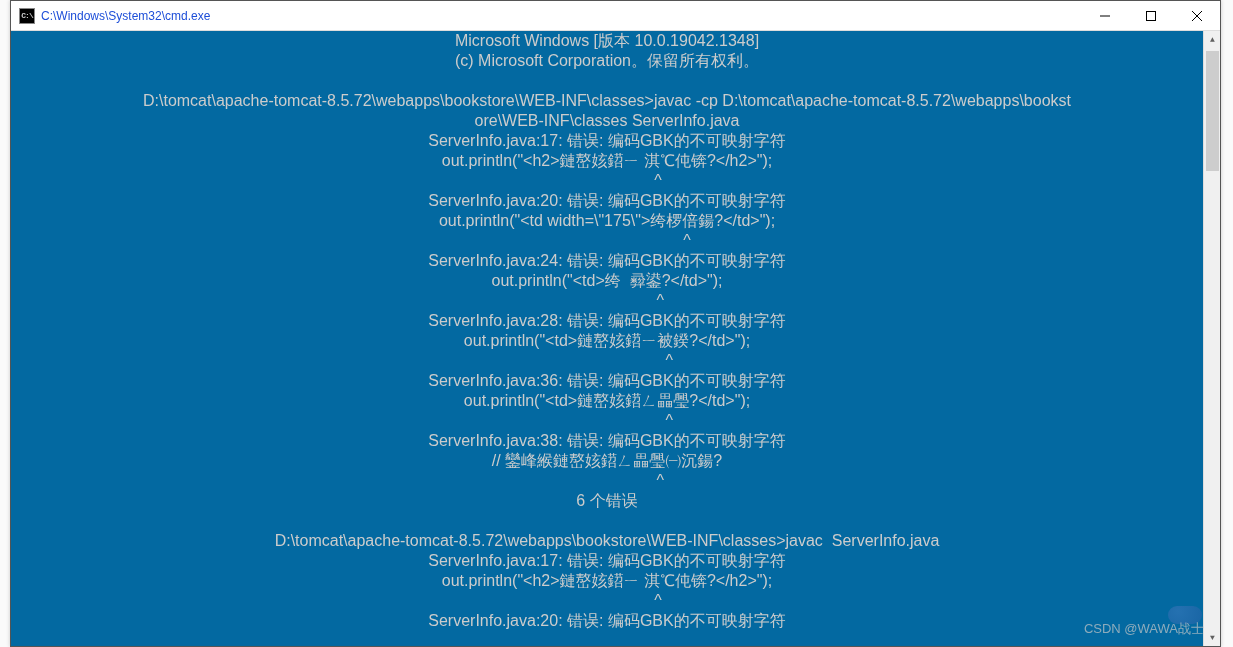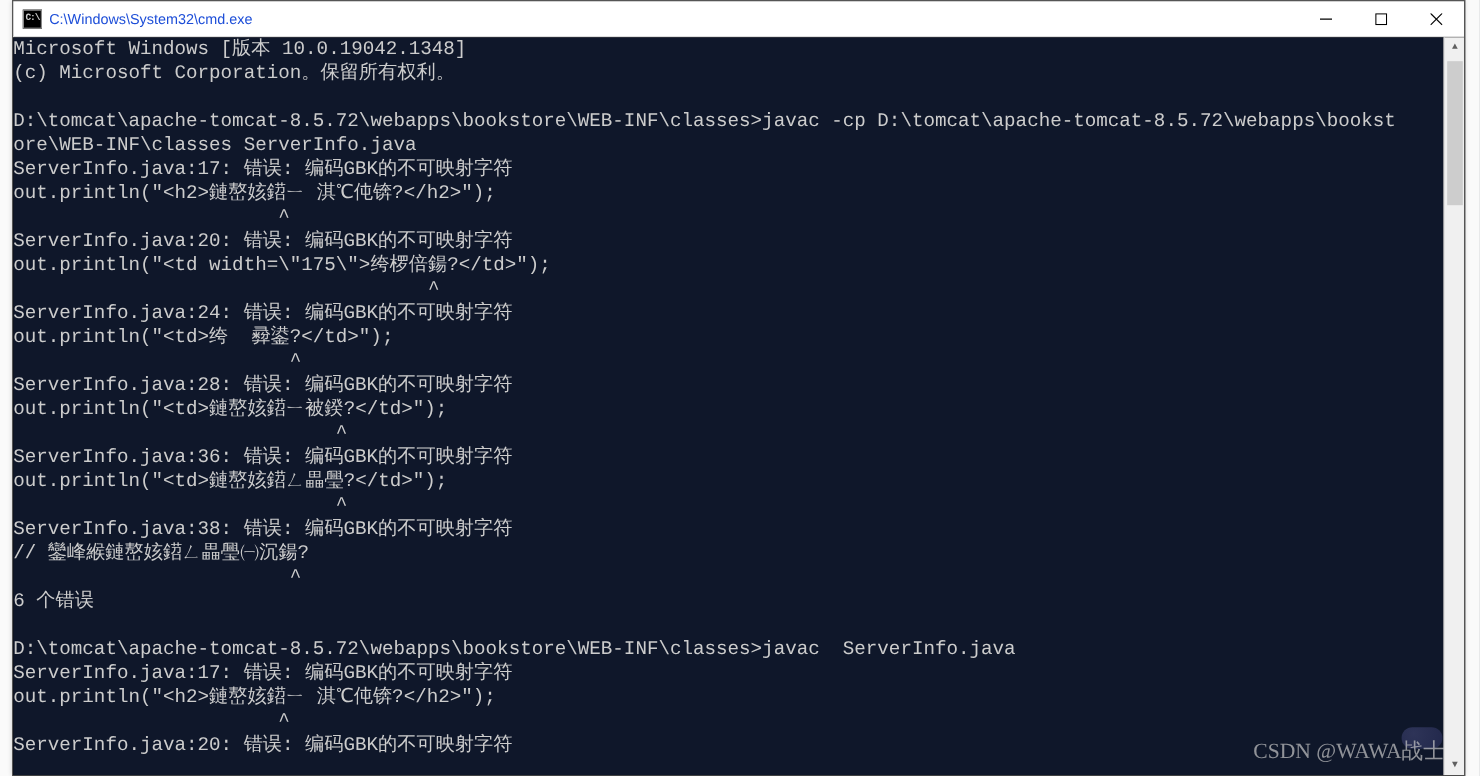--- a/index.html
+++ b/index.html
@@ -21,41 +21,42 @@
   }
   .title-text { font-family: "Segoe UI", sans-serif; font-size: 12px; color: #1d4ed8; }
   .title-controls { margin-left: auto; display: flex; }
   .tc-btn {
     width: 46px; height: 30px; display: flex; align-items: center; justify-content: center;
     font-family: "Segoe UI", sans-serif; color: #000;
   }
   .tc-btn svg { width: 10px; height: 10px; }
   .console-wrap { flex: 1 1 auto; display: flex; overflow: hidden; }
   .console {
-    flex: 1 1 auto; background: #0f172a; color: #ccc; font-size: 16px;
+    flex: 1 1 auto; background: #0369a1; color: #ccc; font-size: 16px;
     line-height: 20px; padding: 0 0 0 0; white-space: pre; overflow: hidden;
-    font-family: Liberation Mono, monospace;
+    font-family: Liberation Sans, sans-serif;
+    text-align: center;
   }
   .scrollbar {
     flex: 0 0 17px; background: #f0f0f0; border-left: 1px solid #ddd; position: relative;
   }
   .sb-arrow {
     position: absolute; left: 0; width: 17px; height: 17px;
     display: flex; align-items: center; justify-content: center; color: #606060;
     font-size: 8px;
   }
   .sb-arrow.up { top: 0; }
   .sb-arrow.down { bottom: 0; }
   .sb-thumb {
     position: absolute; left: 2px; width: 13px; top: 20px; height: 120px;
     background: #cdcdcd;
   }
   .watermark {
     position: absolute; right: 16px; bottom: 8px;
-    font-family: Liberation Serif, serif; font-size: 18px;
+    font-family: Liberation Sans, sans-serif; font-size: 13px;
     color: rgba(200,200,200,0.7);
     pointer-events: none;
   }
   .left-strip {
     position: absolute; left: 0; top: 0; width: 10px; height: 647px; background: #fafafa;
   }
   .right-strip {
     position: absolute; right: 0; top: 0; width: 12px; height: 647px; background: #fafafa;
   }
   .badge {

